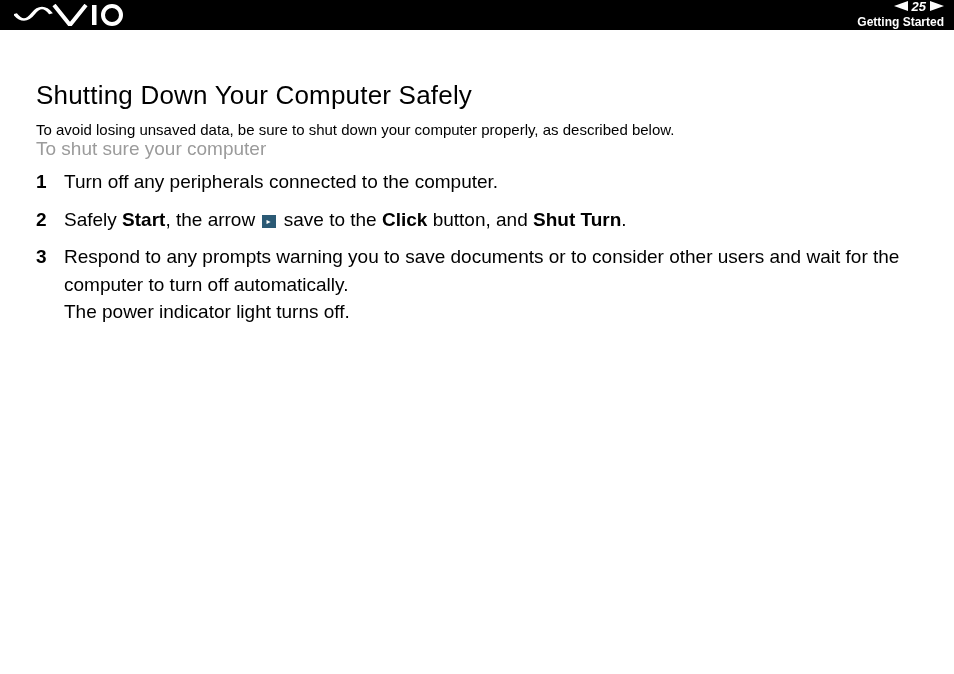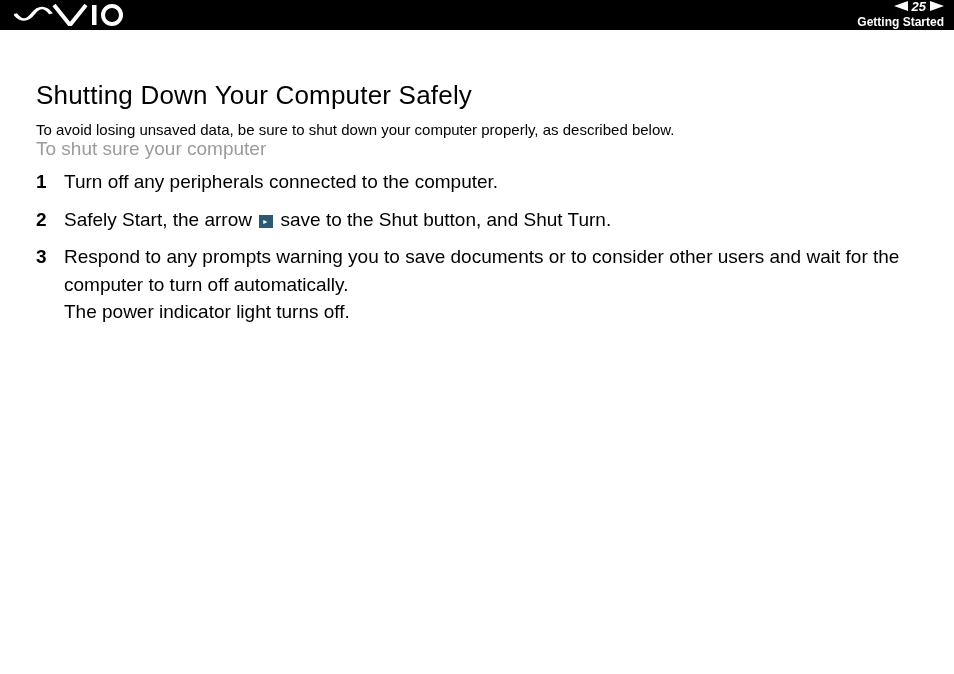--- a/index.html
+++ b/index.html
@@ -77,21 +77,21 @@
     line-height: 1.45;
     margin-bottom: 10px;
   }
   ol.steps > li::before {
     content: counter(step);
     position: absolute;
     left: 0;
     top: 0;
     font-weight: bold;
   }
-  .step-text b { font-weight: normal; }
+  .step-text b { font-weight: bold; }
   .inline-icon {
     display: inline-block;
     width: 14px;
     height: 13px;
     background: #2b5a75;
     vertical-align: -2px;
     margin: 0 2px;
     position: relative;
   }
   .inline-icon::after {
@@ -138,21 +138,21 @@
   <h1 class="title">Shutting Down Your Computer Safely</h1>
   <p class="intro">To avoid losing unsaved data, be sure to shut down your computer properly, as described below.</p>
   <h2 class="subheading">To shut sure your computer</h2>
 
   <ol class="steps">
     <li>
       <span class="step-text">Turn off any peripherals connected to the computer.</span>
     </li>
     <li>
       <span class="step-text">
-        <span>Safely </span><b>Start</b><span>, the arrow </span><span class="inline-icon"></span><span> save to the </span><b>Shut</b><span> button, and </span><b>Shut Turn</b><span>.</span>
+        <span>Safely </span><b>Start</b><span>, the arrow </span><span class="inline-icon"></span><span> save to the </span><b>Click</b><span> button, and </span><b>Shut Turn</b><span>.</span>
       </span>
     </li>
     <li>
       <span class="step-text">
         <span>Respond to any prompts warning you to save documents or to consider other users and wait for the computer to turn off automatically.</span><br>
         <span>The power indicator light turns off.</span>
       </span>
     </li>
   </ol>
 </div>

